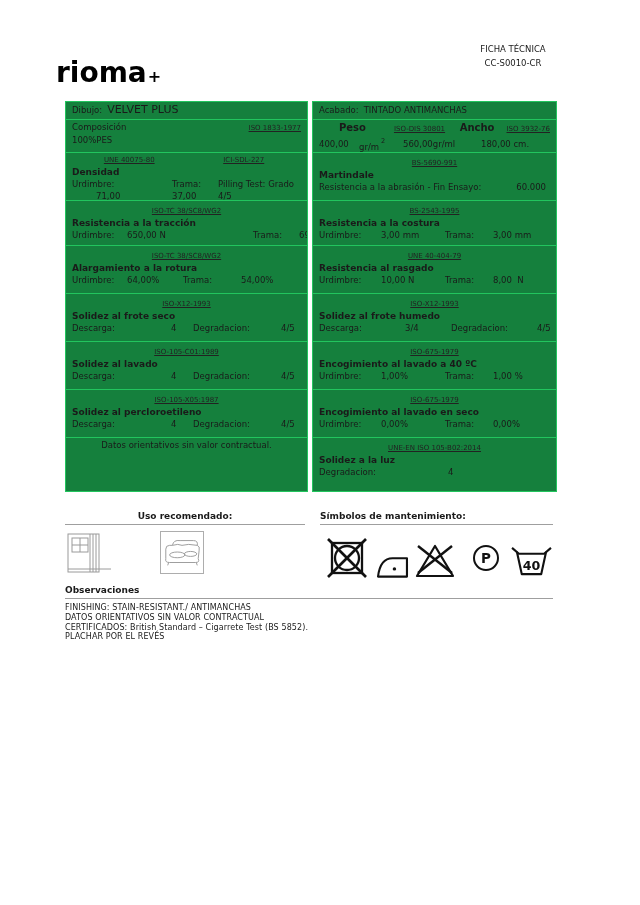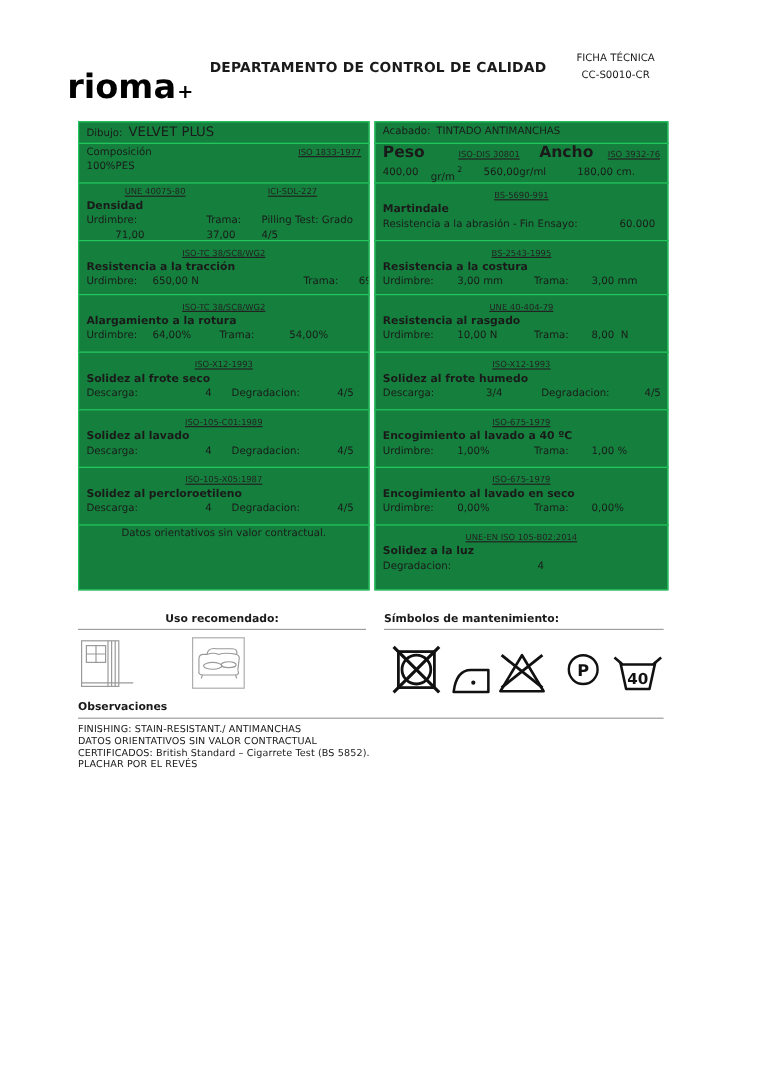--- a/index.html
+++ b/index.html
@@ -32,21 +32,21 @@
   .norm-c{text-align:center;line-height:10px;margin-bottom:1px;}
   .norm2row{display:flex;line-height:10px;margin-bottom:1px;}
   .norm2row span{width:50%;text-align:center;}
   .title{font-weight:bold;font-size:9px;line-height:12px;}
   .data{font-size:8.5px;line-height:13px;white-space:pre;}
   .inline-lbl{display:flex;align-items:baseline;gap:5px;font-size:8.5px;line-height:14px;}
   .big{font-size:11px;}
   .comp-head{display:flex;justify-content:space-between;align-items:baseline;line-height:11px;}
   .t9{font-size:8.5px;}
   .peso-head{display:flex;align-items:baseline;line-height:11px;}
-  .peso-head .b{font-weight:bold;font-size:13px;}
+  .peso-head .b{font-weight:bold;font-size:10px;margin-left:20px;}
   .peso-head .n1{margin-left:28px;}
   .peso-head .b2{margin-left:auto;}
   .peso-head .n2{margin-left:12px;}
   .peso-vals{display:grid;grid-template-columns:40px 44px 78px auto;
              font-size:8.5px;line-height:15px;margin-top:2px;white-space:pre;}
   sup{font-size:6.5px;position:relative;top:-3px;margin-left:2px;}
   .g-densidad{display:grid;grid-template-columns:100px 46px auto;font-size:8.5px;line-height:12px;white-space:pre;}
   .ind{padding-left:24px;}
   .g-l4{display:grid;grid-template-columns:55px 126px 46px auto;font-size:8.5px;line-height:13px;white-space:pre;}
   .g-l5{display:grid;grid-template-columns:55px 56px 58px auto;font-size:8.5px;line-height:13px;white-space:pre;}
@@ -78,21 +78,20 @@
   svg text{font-family:"DejaVu Sans", sans-serif;}
 
   .obs-head{left:65px;top:585px;width:488px;}
   .obs-body{position:absolute;left:65px;top:603px;width:488px;font-size:8px;line-height:9.8px;letter-spacing:.1px;}
 </style>
 </head>
 <body>
 
 <div class="page">
 
-  <div class="doc-title">DEPARTAMENTO DE CONTROL DE CALIDAD</div>
   <div class="doc-ref">
     <div>FICHA TÉCNICA</div>
     <div>CC-S0010-CR</div>
   </div>
   <div class="logo"><span>rioma</span><span class="plus">+</span></div>
 
   <div class="sheet">
 
     <div class="col col-left">
 

